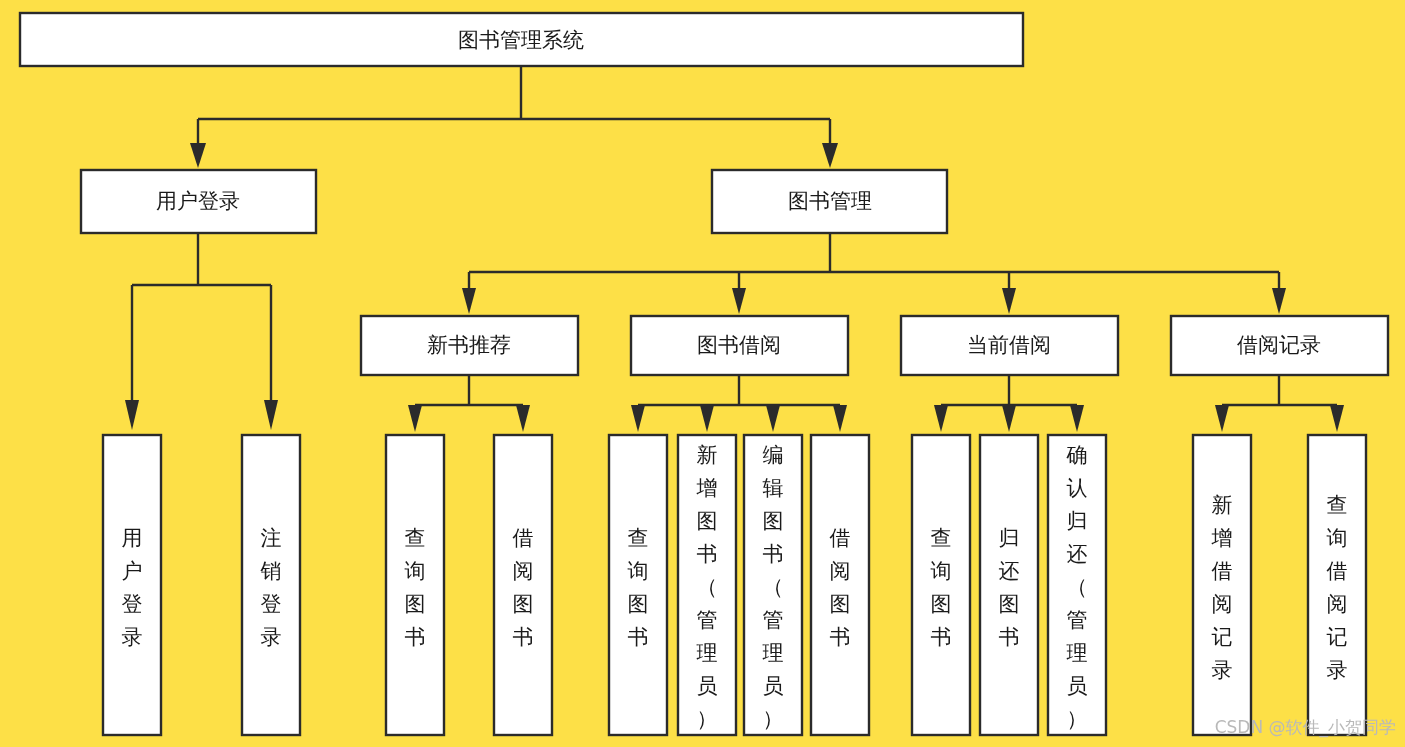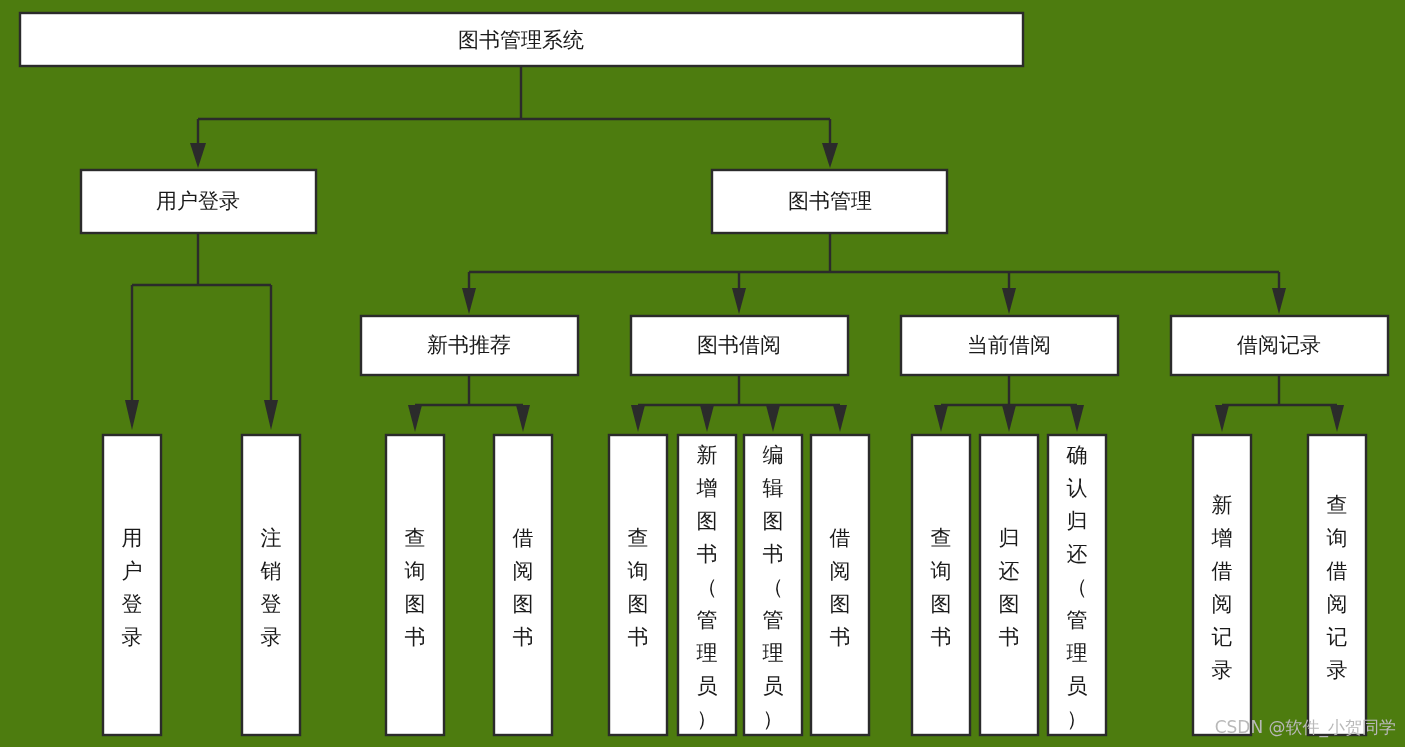--- a/index.html
+++ b/index.html
@@ -8,21 +8,21 @@
     padding: 0;
     background: #ffffff;
   }
   body {
     font-family: "DejaVu Sans", "Liberation Sans", sans-serif;
   }
   #diagram-root {
     position: relative;
     width: 1405px;
     height: 747px;
-    background: #4d7c0f;
+    background: #fde047;
     overflow: hidden;
   }
   svg.diagram-canvas {
     position: absolute;
     top: 0;
     left: 0;
     width: 1405px;
     height: 747px;
     display: block;
   }

